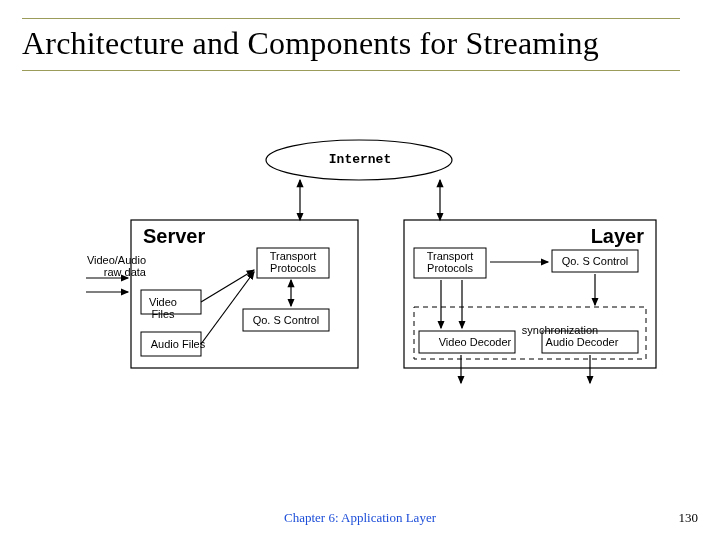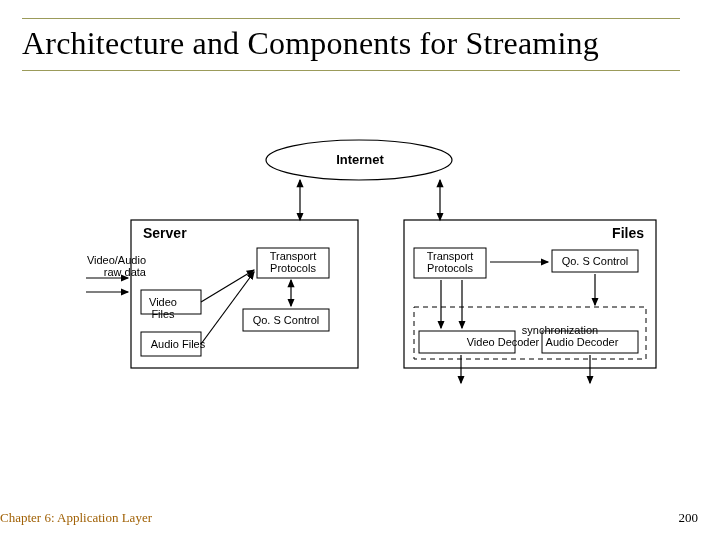--- a/index.html
+++ b/index.html
@@ -24,29 +24,30 @@
     font-size: 32px;
     color: #000;
     letter-spacing: 0.2px;
   }
   svg { position: absolute; top: 0; left: 0; pointer-events: none; }
   .box-label {
     position: absolute;
     font-size: 11px;
     text-align: center;
   }
-  .box-label.bold { font-weight: bold; font-size: 13px; }
-  .section-label { position: absolute; font-weight: bold; font-size: 14px; }
+  .box-label.bold { font-weight: bold; font-size: 13px; font-family: Liberation Mono, monospace; }
+  .section-label { position: absolute; font-weight: bold; font-size: 20px; }
   .footer {
     position: absolute;
     bottom: 14px;
     width: 100%;
+    text-align: center;
     font-family: Garamond, "Times New Roman", serif;
     font-size: 13px;
-    color: #a16207;
+    color: #1d4ed8;
   }
   .page-num {
     position: absolute;
     bottom: 14px;
     right: 22px;
     font-family: Garamond, "Times New Roman", serif;
     font-size: 13px;
   }
 </style>
 </head>
@@ -102,32 +103,32 @@
 
   <line x1="595" y1="274" x2="595" y2="305" stroke="#000" stroke-width="1.2" marker-end="url(#arrow)"></line>
 
   <line x1="461" y1="355" x2="461" y2="383" stroke="#000" stroke-width="1.2" marker-end="url(#arrow)"></line>
   <line x1="590" y1="355" x2="590" y2="383" stroke="#000" stroke-width="1.2" marker-end="url(#arrow)"></line>
 </svg>
 
 <div class="box-label bold" style="left:300px; top:152px; width:120px;">Internet</div>
 
 <div class="section-label" style="left:143px; top:225px;">Server</div>
-<div class="section-label" style="right:76px; top:225px;">Files</div>
+<div class="section-label" style="right:76px; top:225px;">Layer</div>
 
 <div class="box-label" style="left:66px; top:254px; width:80px; white-space:pre-line; text-align:right;">Video/Audio
 raw data</div>
 
 <div class="box-label" style="left:141px; top:296px; width:44px;">Video Files</div>
 <div class="box-label" style="left:141px; top:338px; width:74px;">Audio Files</div>
 <div class="box-label" style="left:257px; top:250px; width:72px; white-space:pre-line;">Transport
 Protocols</div>
 <div class="box-label" style="left:243px; top:314px; width:86px;">Qo. S Control</div>
 
 <div class="box-label" style="left:414px; top:250px; width:72px; white-space:pre-line;">Transport
 Protocols</div>
 <div class="box-label" style="left:552px; top:255px; width:86px;">Qo. S Control</div>
 <div class="box-label" style="left:500px; top:324px; width:120px;">synchronization</div>
-<div class="box-label" style="left:419px; top:336px; width:112px;margin-left:28px;">Video Decoder</div>
+<div class="box-label" style="left:419px; top:336px; width:112px;">Video Decoder</div>
 <div class="box-label" style="left:542px; top:336px; width:80px;">Audio Decoder</div>
 
 <div class="footer">Chapter 6: Application Layer</div>
-<div class="page-num">200</div>
+<div class="page-num">130</div>
 
 </body></html>

